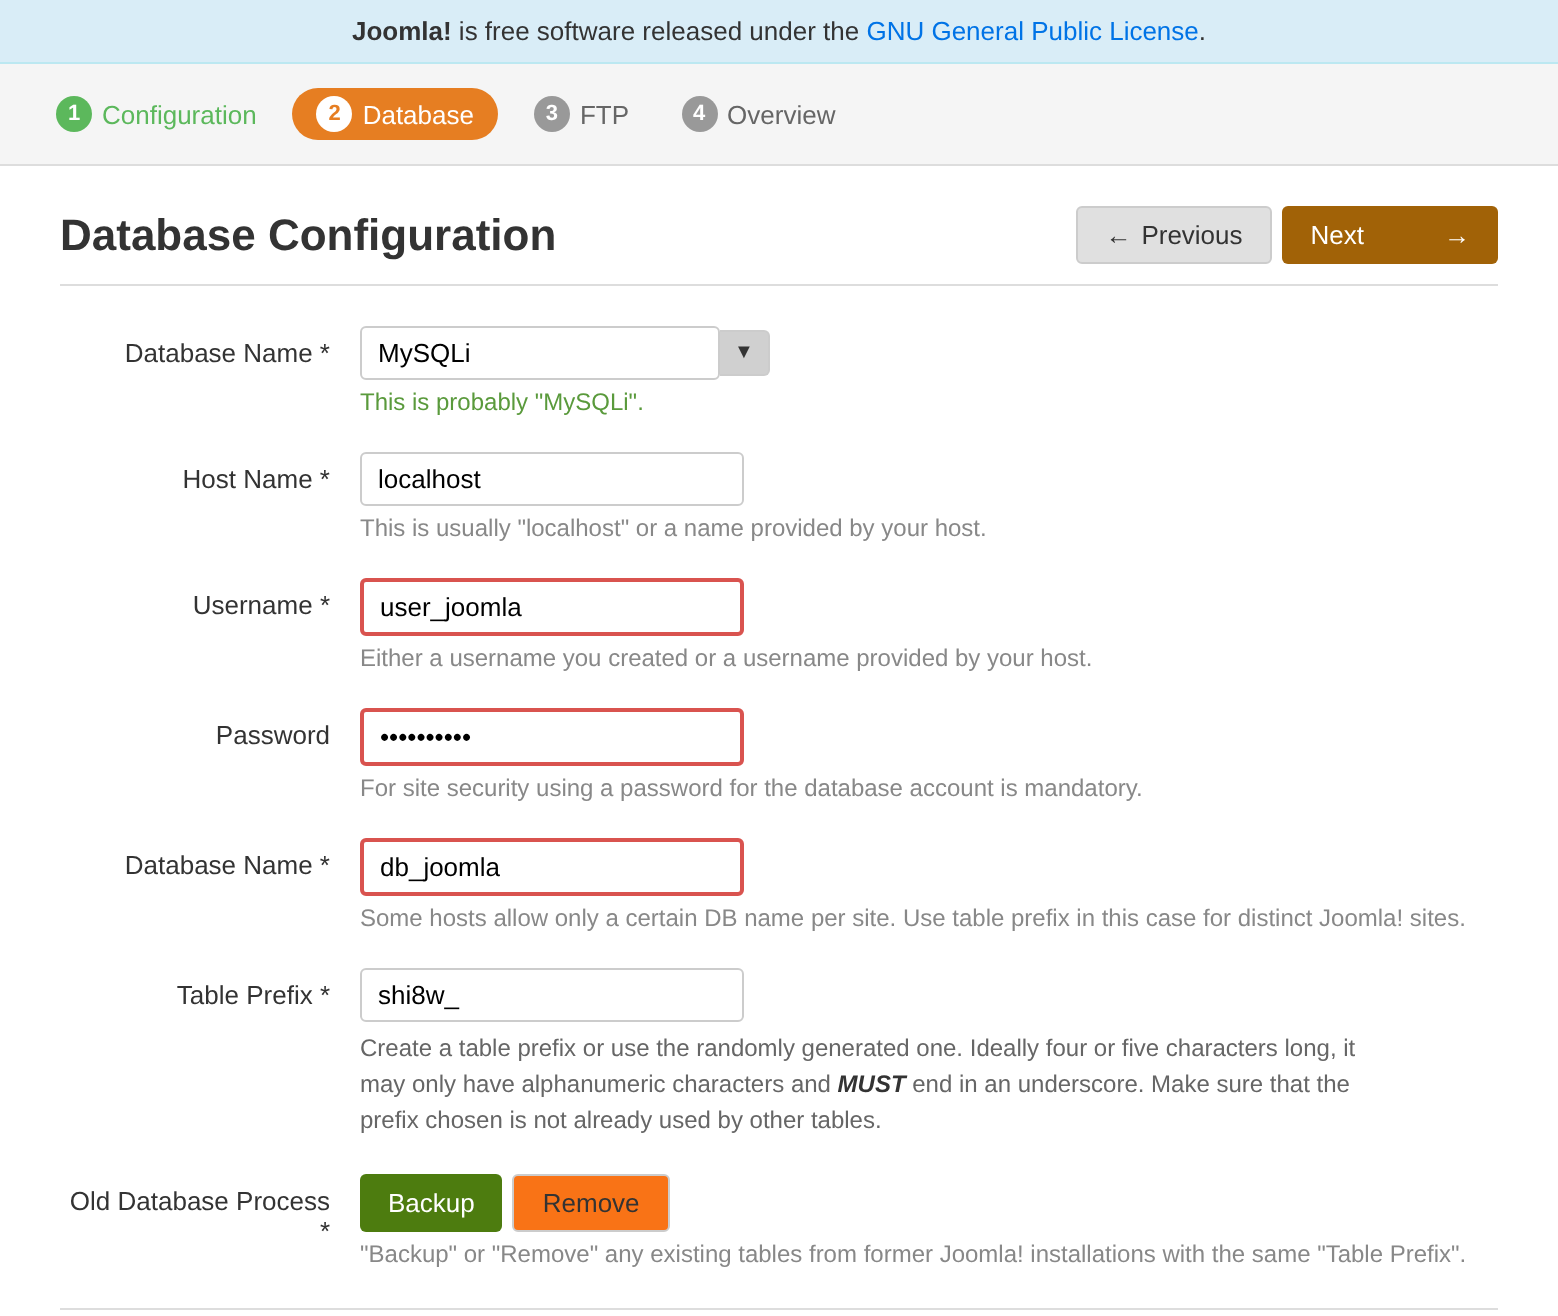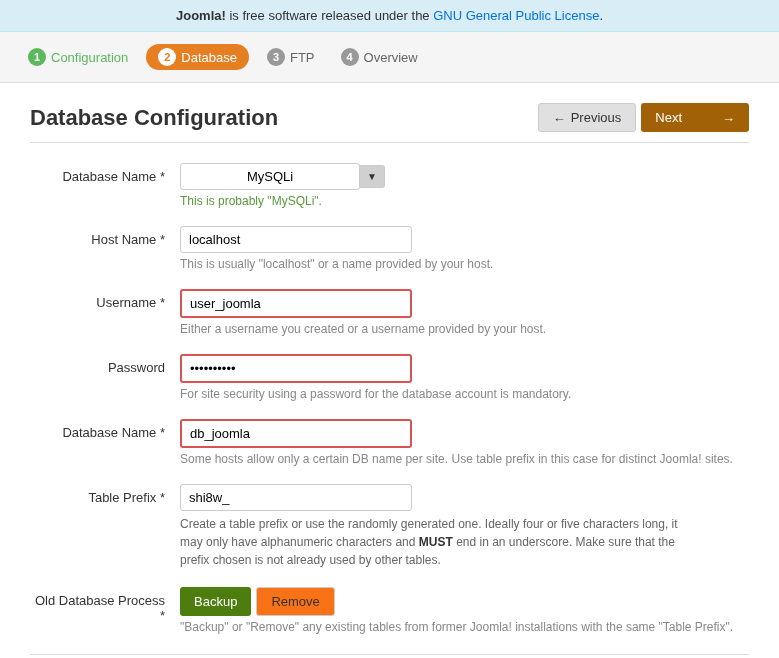--- a/index.html
+++ b/index.html
@@ -121,21 +121,21 @@
       font-weight: normal;
       color: #333;
       flex-shrink: 0;
       text-align: right;
       padding-right: 15px;
     }
     .form-field {
       flex: 1;
     }
     .form-control {
-      width: 232px;
+      width: 192px;
       padding: 5px 8px;
       border: 1px solid #ccc;
       border-radius: 3px;
       font-size: 13px;
       background: #fff;
     }
     .form-control.error {
       border: 2px solid #d9534f;
     }
     .form-select-wrap {
@@ -143,21 +143,20 @@
       align-items: center;
     }
     .form-select {
       width: 180px;
       padding: 5px 8px;
       border: 1px solid #ccc;
       border-radius: 3px;
       font-size: 13px;
       background: #fff;
       appearance: none;
-      text-align: center;
     }
     .select-arrow {
       background: #d0d0d0;
       border: 1px solid #ccc;
       border-left: none;
       padding: 5px 7px;
       cursor: pointer;
       border-radius: 0 3px 3px 0;
       font-size: 10px;
     }
@@ -168,21 +167,21 @@
     }
     .hint.green { color: #5a9a3c; }
 
     .form-note {
       font-size: 12px;
       color: #666;
       margin-top: 4px;
       max-width: 520px;
       line-height: 1.5;
     }
-    .form-note strong { color: #333; }
+    .form-note strong { color: #333; font-style: italic; }
 
     .action-buttons {
       display: flex;
       gap: 5px;
     }
 
     .footer-nav {
       display: flex;
       justify-content: flex-end;
       gap: 5px;

